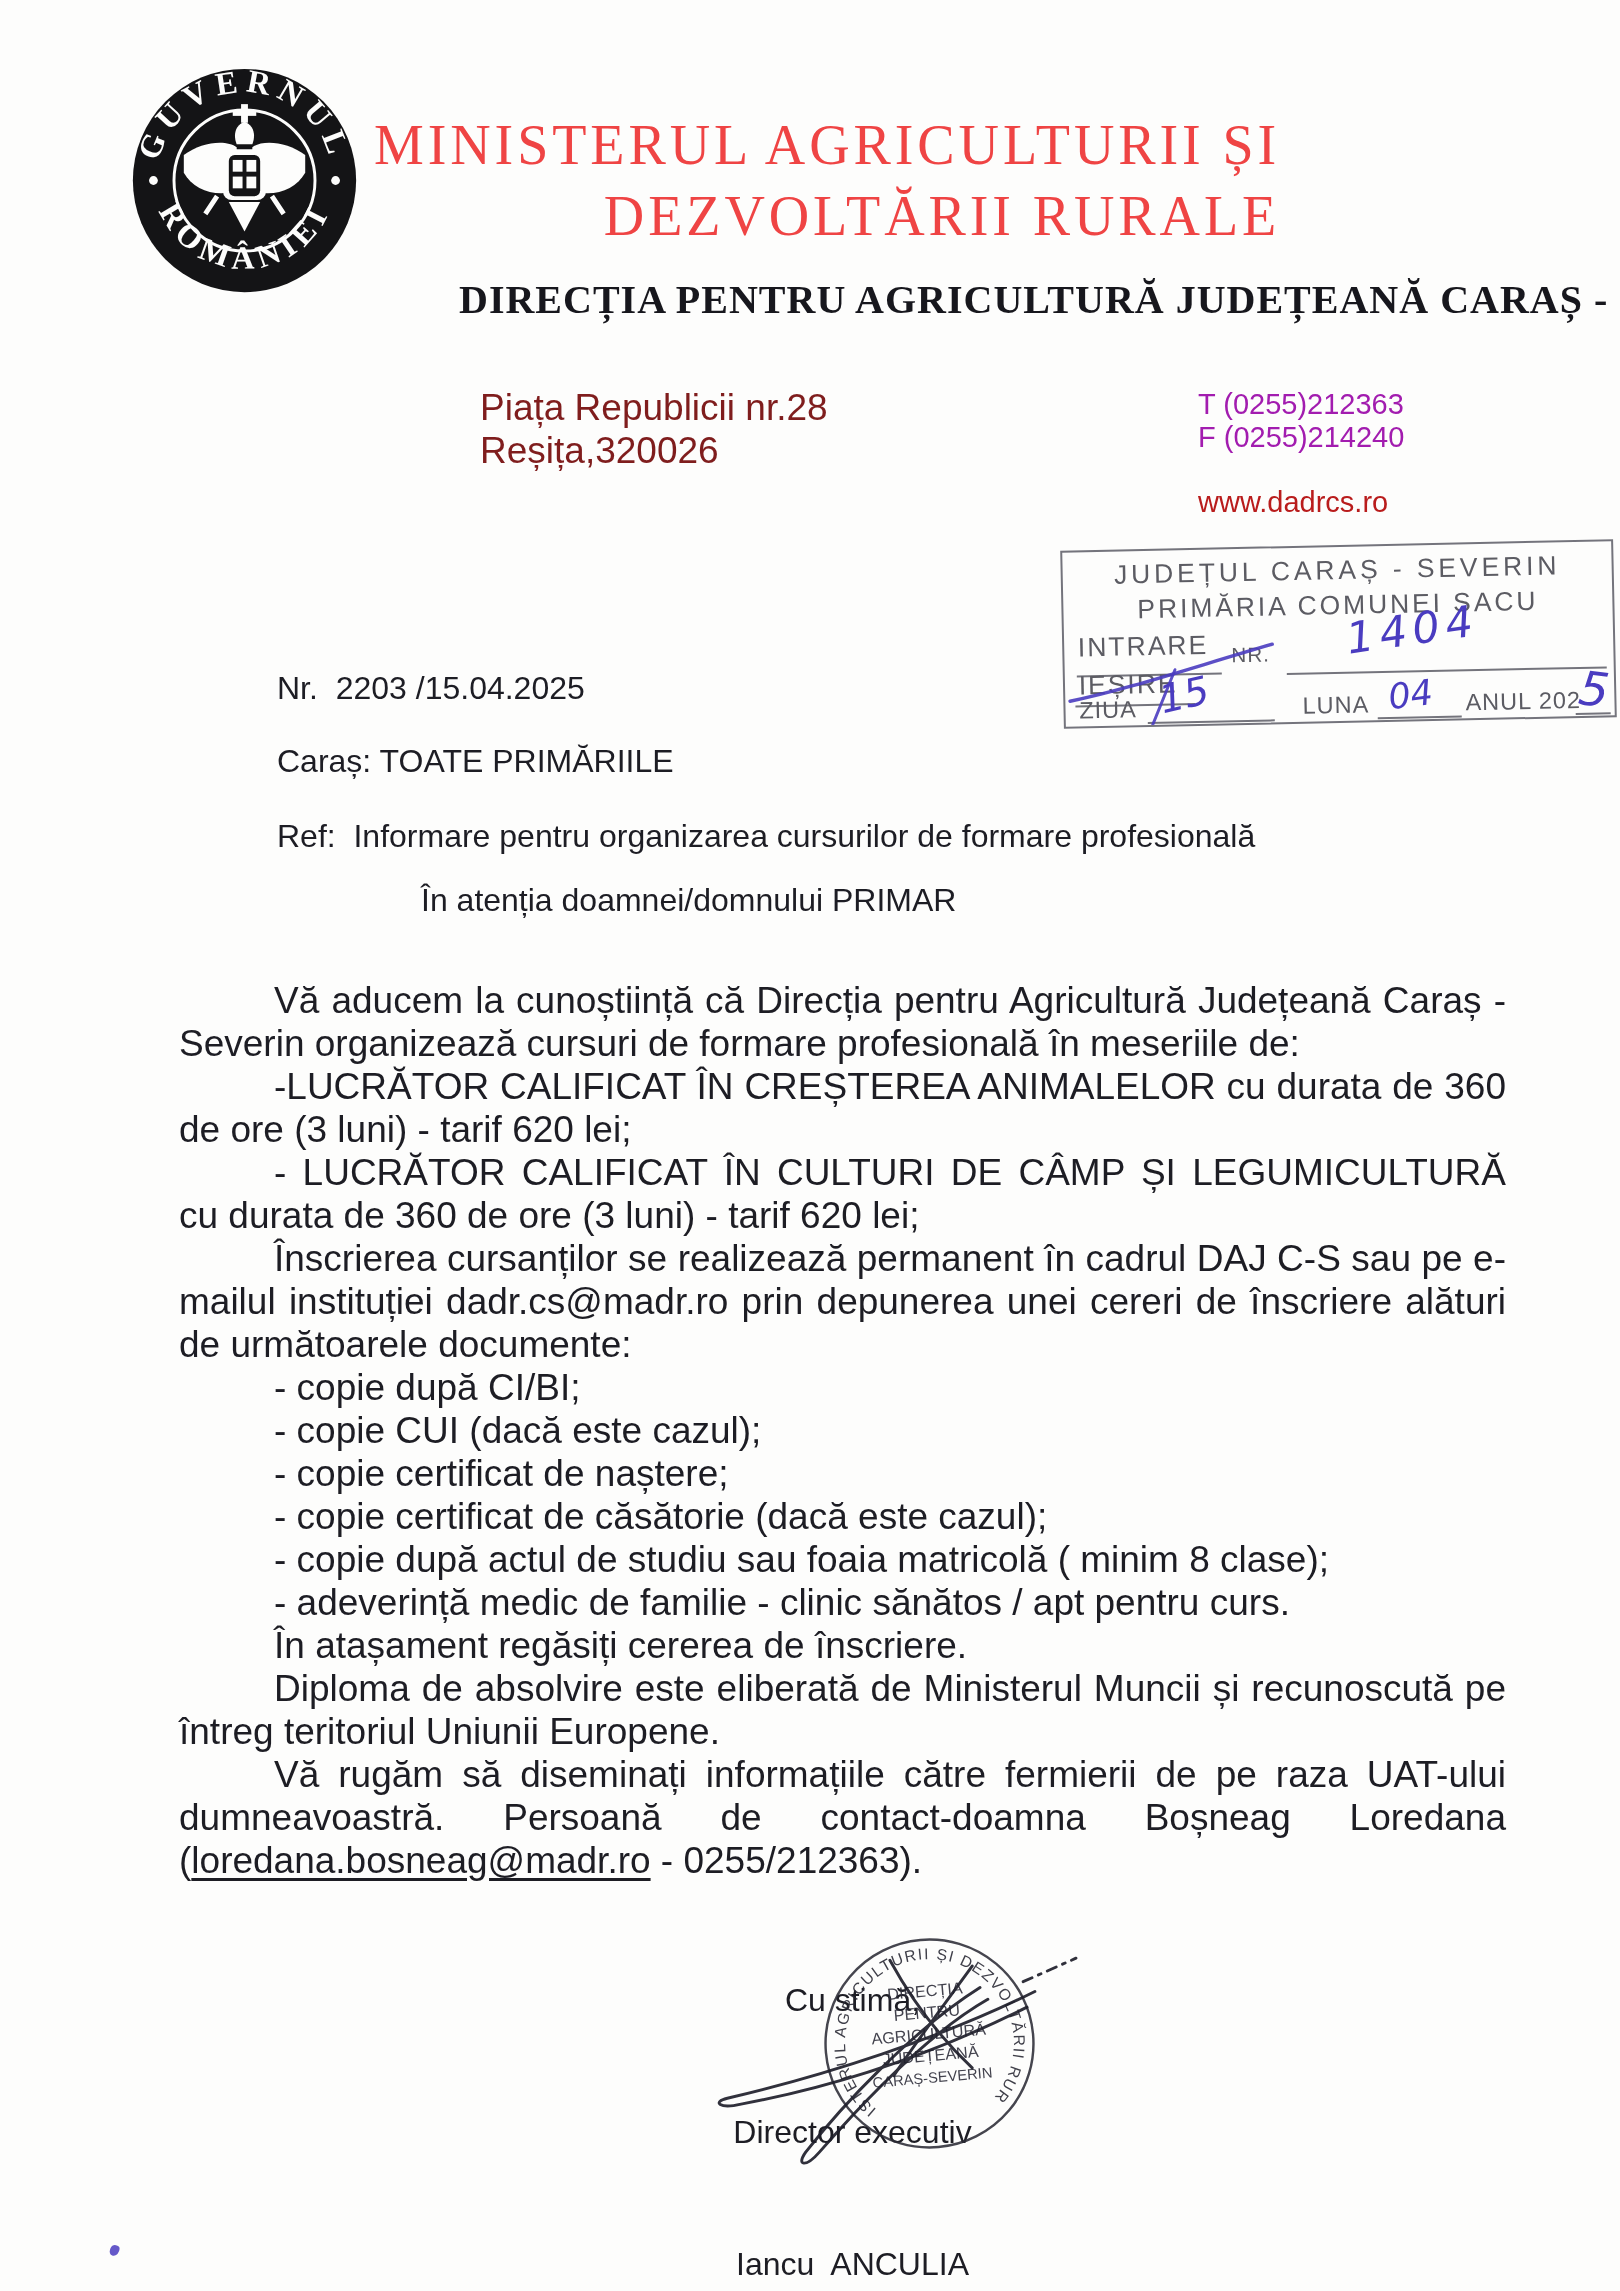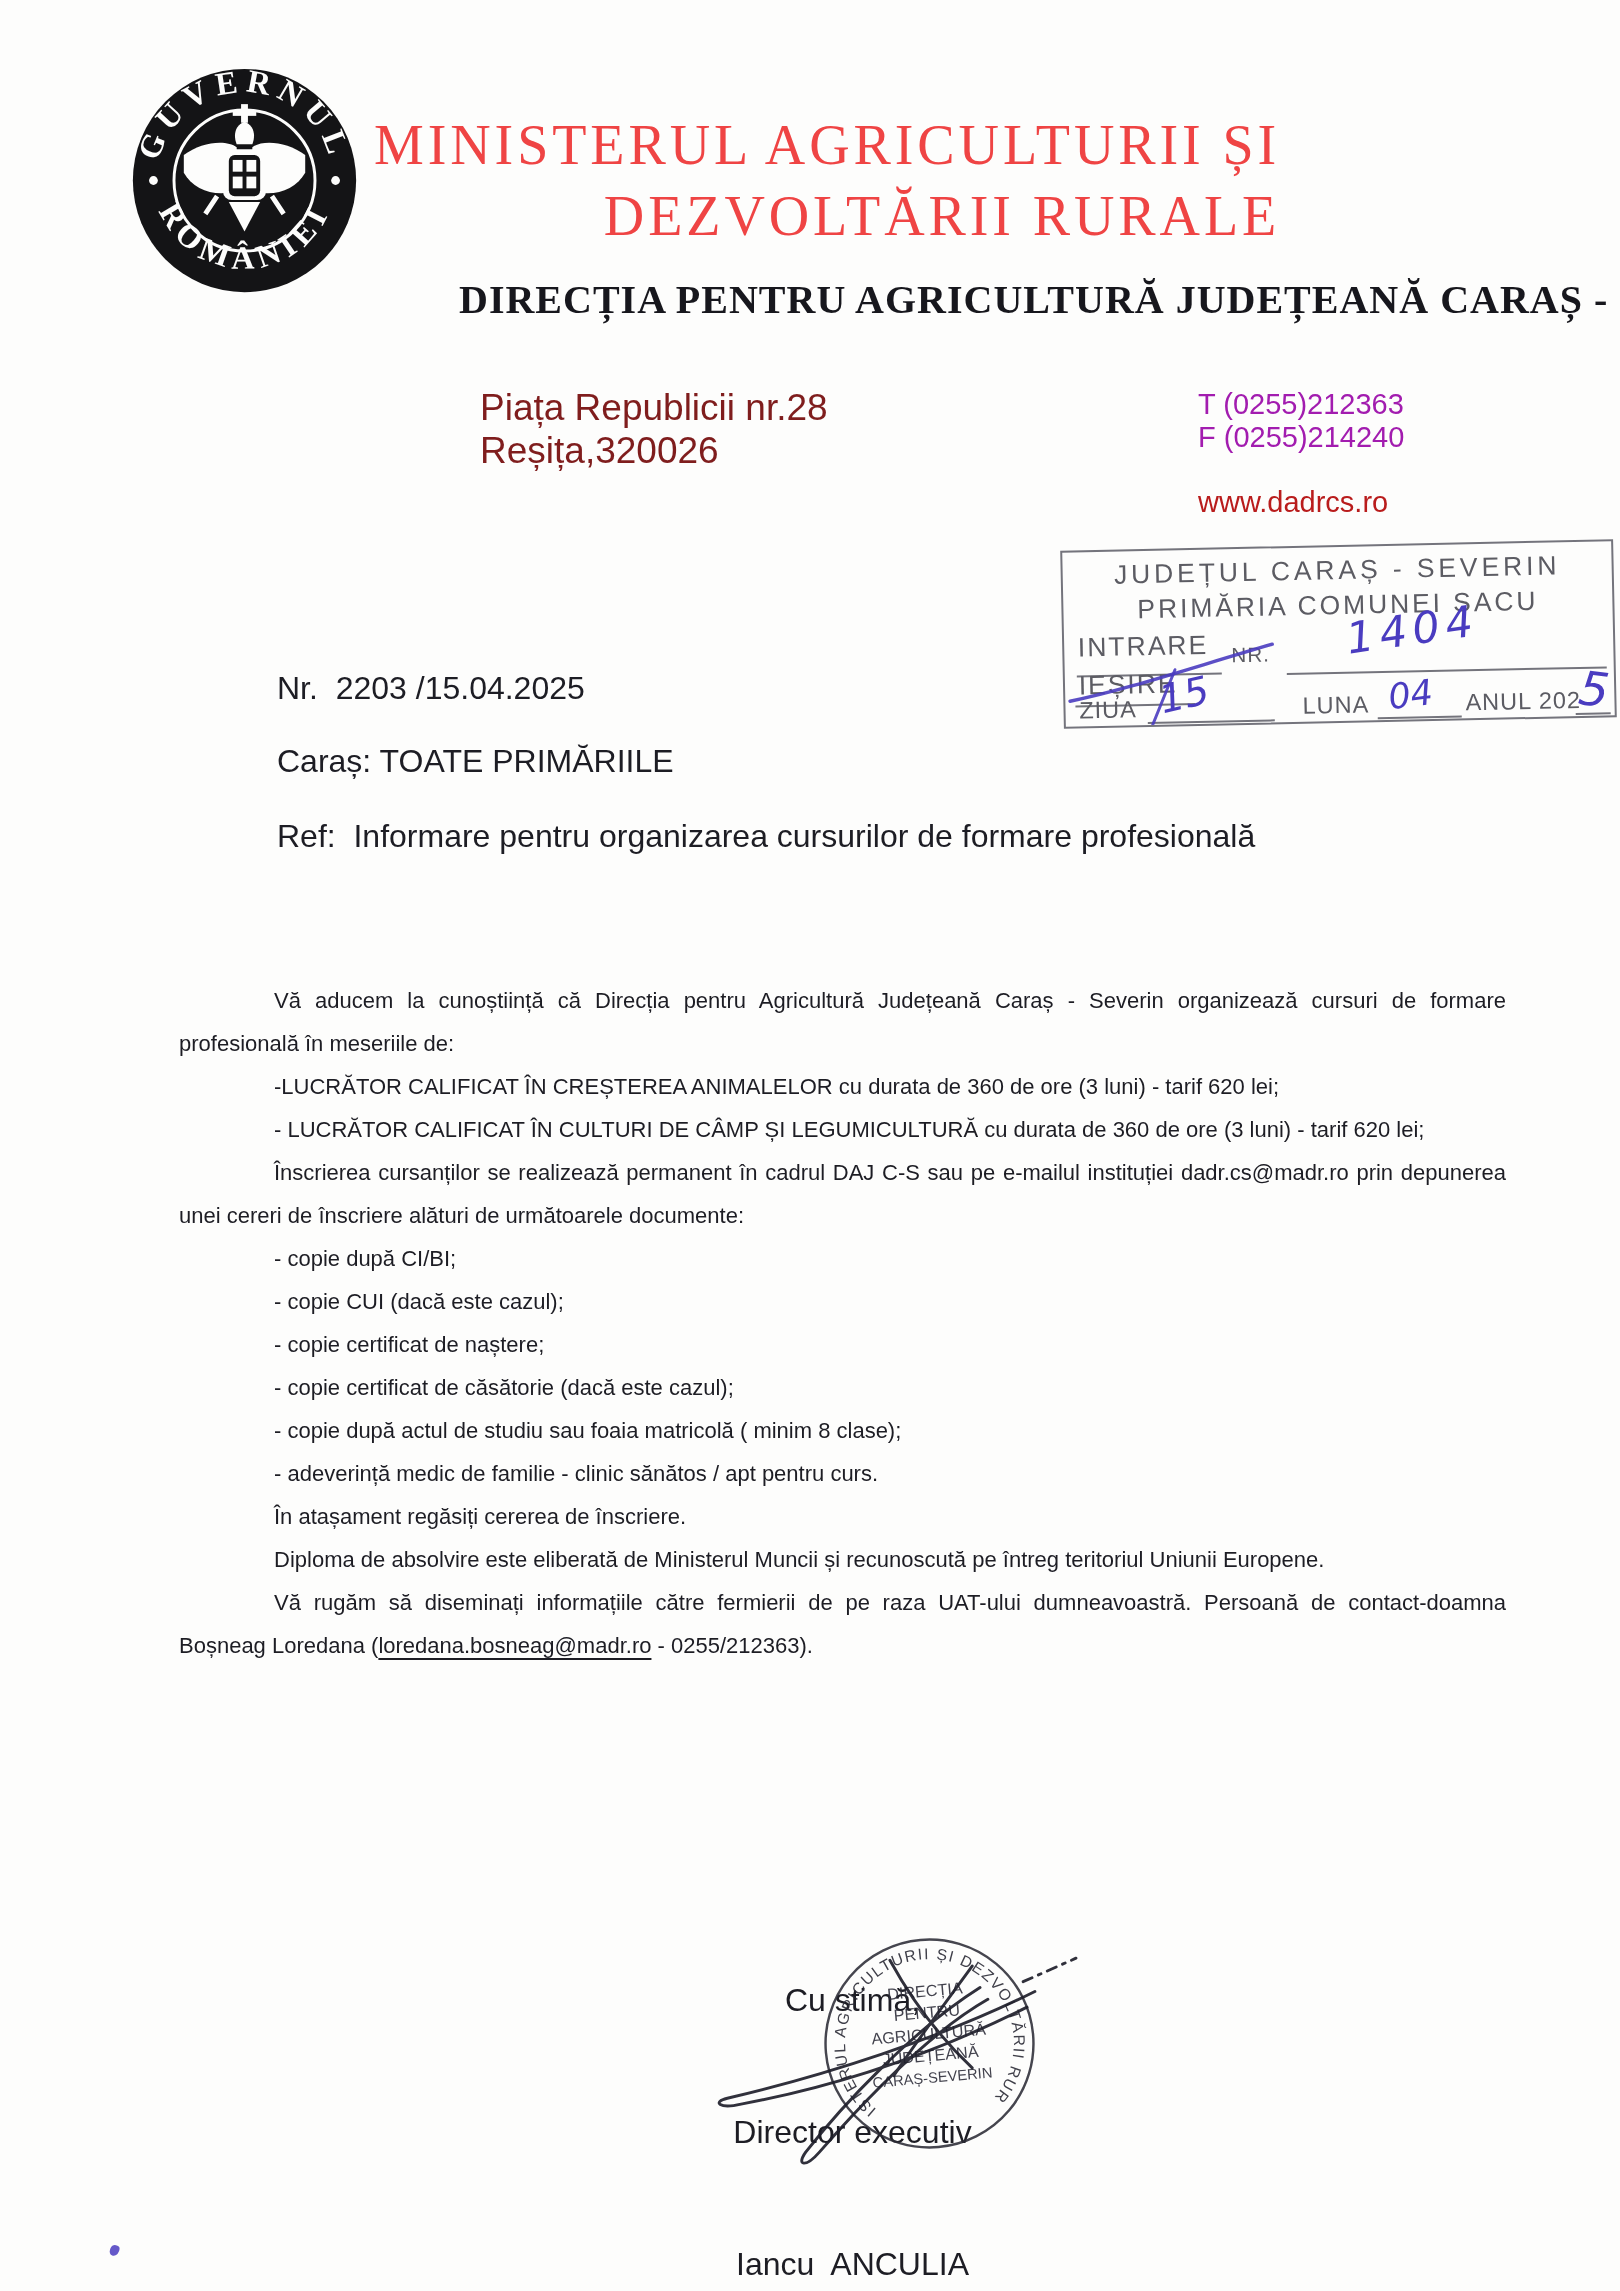--- a/index.html
+++ b/index.html
@@ -50,21 +50,21 @@
   
   .meta{font-size:32px; white-space:pre; color:#1d1d24;}
   .nr-line{left:277px; top:670px;}
   .to-line{left:277px; top:743px;}
   .ref-line{left:277px; top:818px;}
   .attention-line{left:421px; top:882px;}
 
   
   .body-block{
     left:179px; top:979px; width:1327px;
-    font-size:22px; line-height:43px; text-align:justify; color:#1d1d24;
+    font-size:37px; line-height:43px; text-align:justify; color:#1d1d24;
   }
   .body-block p{margin:0; text-indent:95px;}
   .doc-item{padding-left:95px; text-align:left;}
   .b{font-weight:normal;}
   .email{text-decoration:underline; text-underline-offset:4.9px;}
 
   
   .closing{left:627px; top:1890px; width:451px; text-align:center;
     font-size:32px; line-height:44px; white-space:pre; color:#1d1d24;}
 
@@ -152,20 +152,21 @@
 
     <svg width="549" height="174" style="position:absolute; left:0; top:0;" viewBox="0 0 560 178">
       <path d="M 4 152 C 60 142 130 120 212 98" stroke="#4a3cc0" stroke-width="3.5" fill="none" stroke-linecap="round" opacity="0.9"></path>
       <path d="M 112 122 L 88 178" stroke="#4a3cc0" stroke-width="3" fill="none" stroke-linecap="round" opacity="0.9"></path>
     </svg>
   </div>
 
   <div class="abs meta nr-line">Nr.  2203 /15.04.2025</div>
   <div class="abs meta to-line">Caraș: TOATE PRIMĂRIILE</div>
   <div class="abs meta ref-line">Ref:  Informare pentru organizarea cursurilor de formare profesională</div>
+  <div class="abs meta attention-line">În atenția doamnei/domnului PRIMAR</div>
 
   <div class="abs body-block">
     <p>Vă aducem la cunoștiință că Direcția pentru Agricultură Județeană Caraș - Severin organizează cursuri de formare profesională în meseriile de:</p>
     <p>-LUCRĂTOR CALIFICAT ÎN CREȘTEREA ANIMALELOR cu durata de 360 de ore (3 luni) - tarif 620 lei;</p>
     <p>- LUCRĂTOR CALIFICAT ÎN CULTURI DE CÂMP ȘI LEGUMICULTURĂ cu durata de 360 de ore (3 luni) - tarif 620 lei;</p>
     <p><span>Înscrierea cursanților se realizează permanent în cadrul DAJ C-S sau pe e-mailul instituției dadr.cs@madr.ro prin depunerea unei </span><span class="b">cereri de înscriere</span><span> alături de următoarele documente:</span></p>
     <div class="doc-item">- copie după CI/BI;</div>
     <div class="doc-item">- copie CUI (dacă este cazul);</div>
     <div class="doc-item">- copie certificat de naștere;</div>
     <div class="doc-item">- copie certificat de căsătorie (dacă este cazul);</div>

